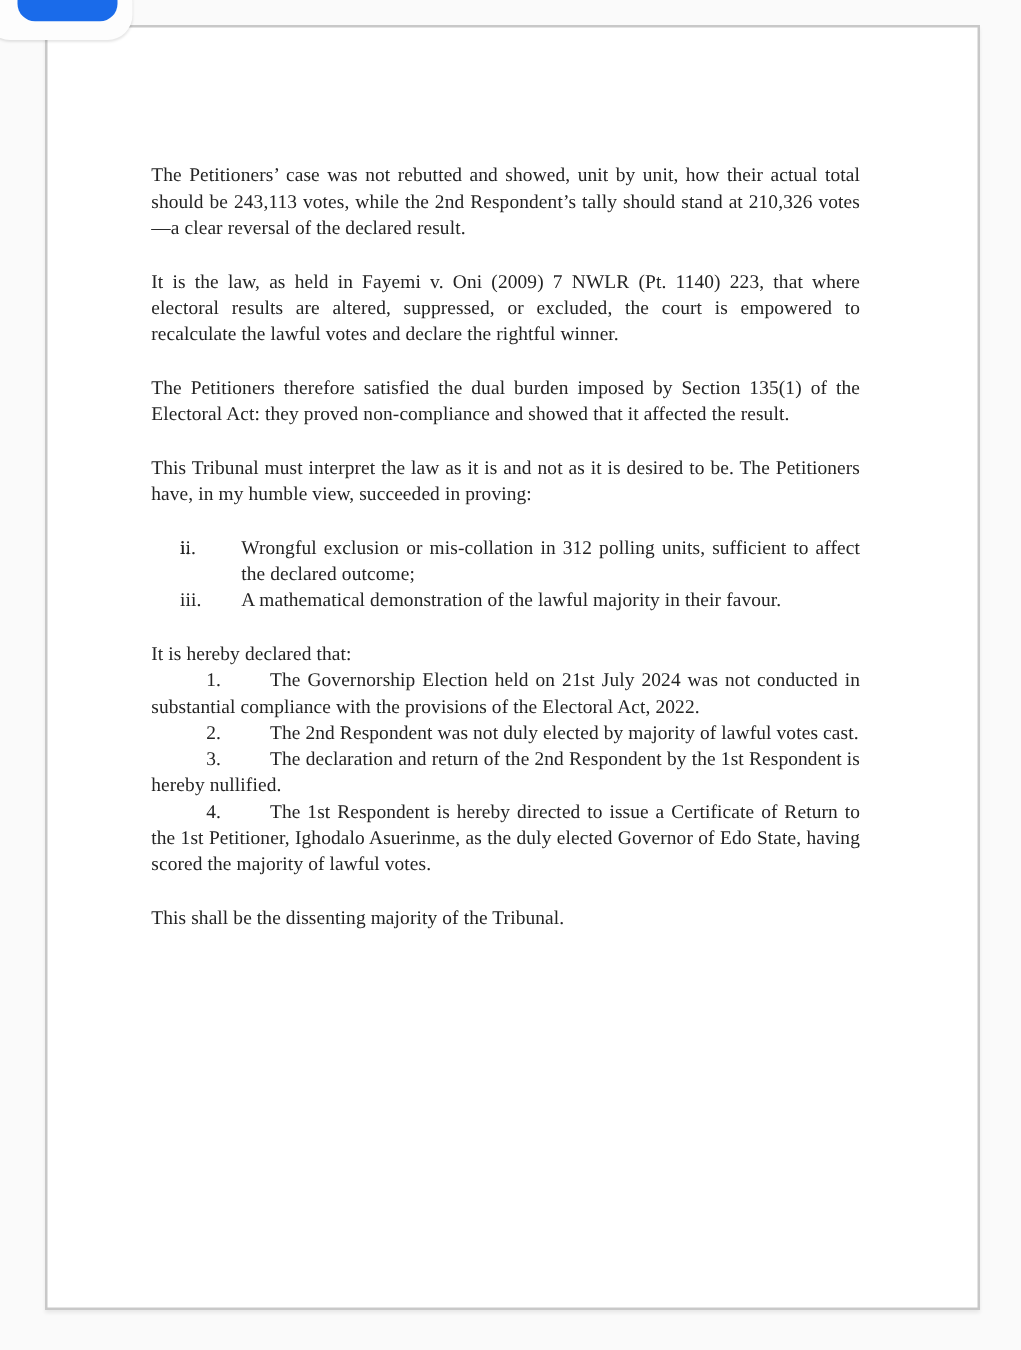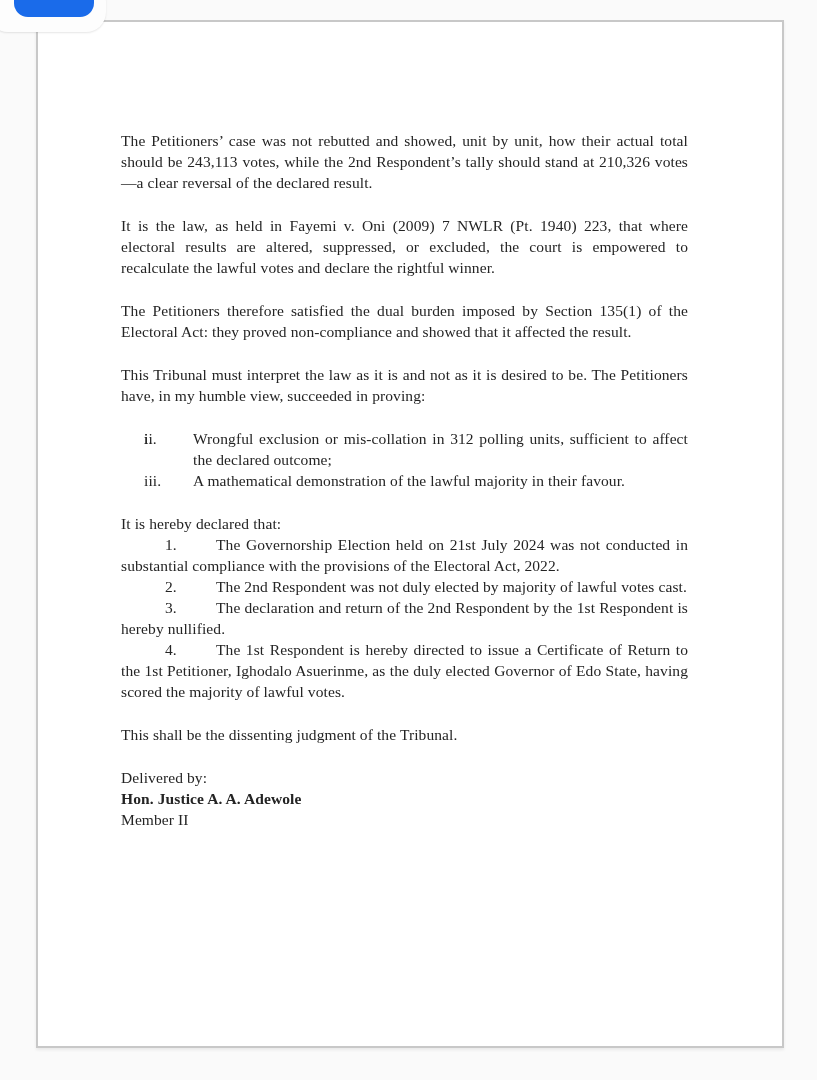--- a/index.html
+++ b/index.html
@@ -91,21 +91,21 @@
   }
 </style>
 </head>
 <body>
 
 <div class="page">
   <div class="doc-content">
 
     <p>The Petitioners’ case was not rebutted and showed, unit by unit, how their actual total should be 243,113 votes, while the 2nd Respondent’s tally should stand at 210,326 votes—a clear reversal of the declared result.</p>
 
-    <p>It is the law, as held in Fayemi v. Oni (2009) 7 NWLR (Pt. 1940) 223, that where electoral results are altered, suppressed, or excluded, the court is empowered to recalculate the lawful votes and declare the rightful winner.</p>
+    <p>It is the law, as held in Fayemi v. Oni (2009) 7 NWLR (Pt. 1140) 223, that where electoral results are altered, suppressed, or excluded, the court is empowered to recalculate the lawful votes and declare the rightful winner.</p>
 
     <p>The Petitioners therefore satisfied the dual burden imposed by Section 135(1) of the Electoral Act: they proved non-compliance and showed that it affected the result.</p>
 
     <p>This Tribunal must interpret the law as it is and not as it is desired to be. The Petitioners have, in my humble view, succeeded in proving:</p>
 
     <div class="findings">
       <div class="finding">
         <span class="f-marker">i.</span>
       </div>
       <div class="finding">
@@ -128,25 +128,20 @@
         <span class="decl-num">2.</span><span>The 2nd Respondent was not duly elected by majority of lawful votes cast.</span>
       </p>
       <p class="decl">
         <span class="decl-num">3.</span><span>The declaration and return of the 2nd Respondent by the 1st Respondent is hereby nullified.</span>
       </p>
       <p class="decl">
         <span class="decl-num">4.</span><span>The 1st Respondent is hereby directed to issue a Certificate of Return to the 1st Petitioner, Ighodalo Asuerinme, as the duly elected Governor of Edo State, having scored the majority of lawful votes.</span>
       </p>
     </div>
 
-    <p>This shall be the dissenting judgment of the Tribunal.</p>
+    <p>This shall be the dissenting majority of the Tribunal.</p>
 
-    <div class="signature">
-      <p>Delivered by:</p>
-      <p class="sig-name">Hon. Justice A. A. Adewole</p>
-      <p>Member II</p>
-    </div>
 
   </div>
 </div>
 
 <div class="corner-blob"></div>
 <div class="blue-pill"></div>
 
 </body></html>

